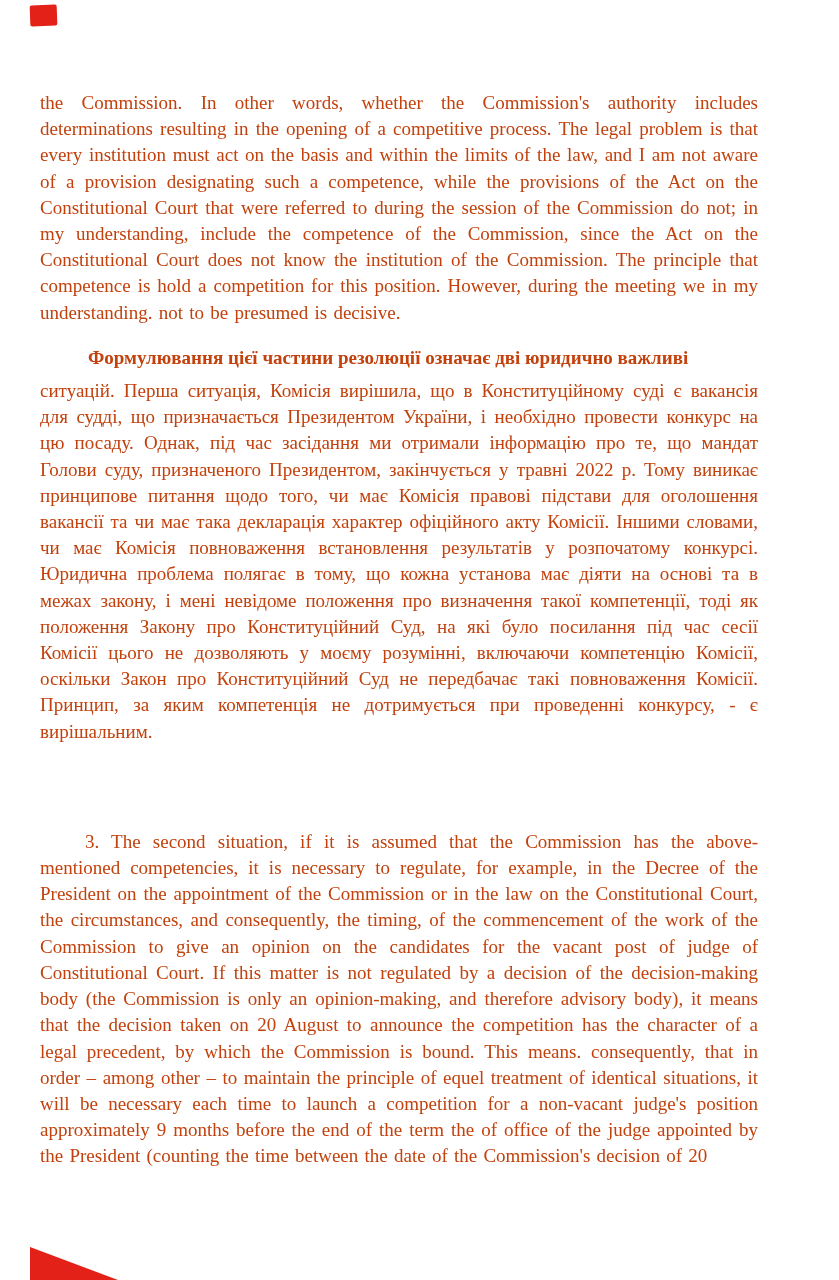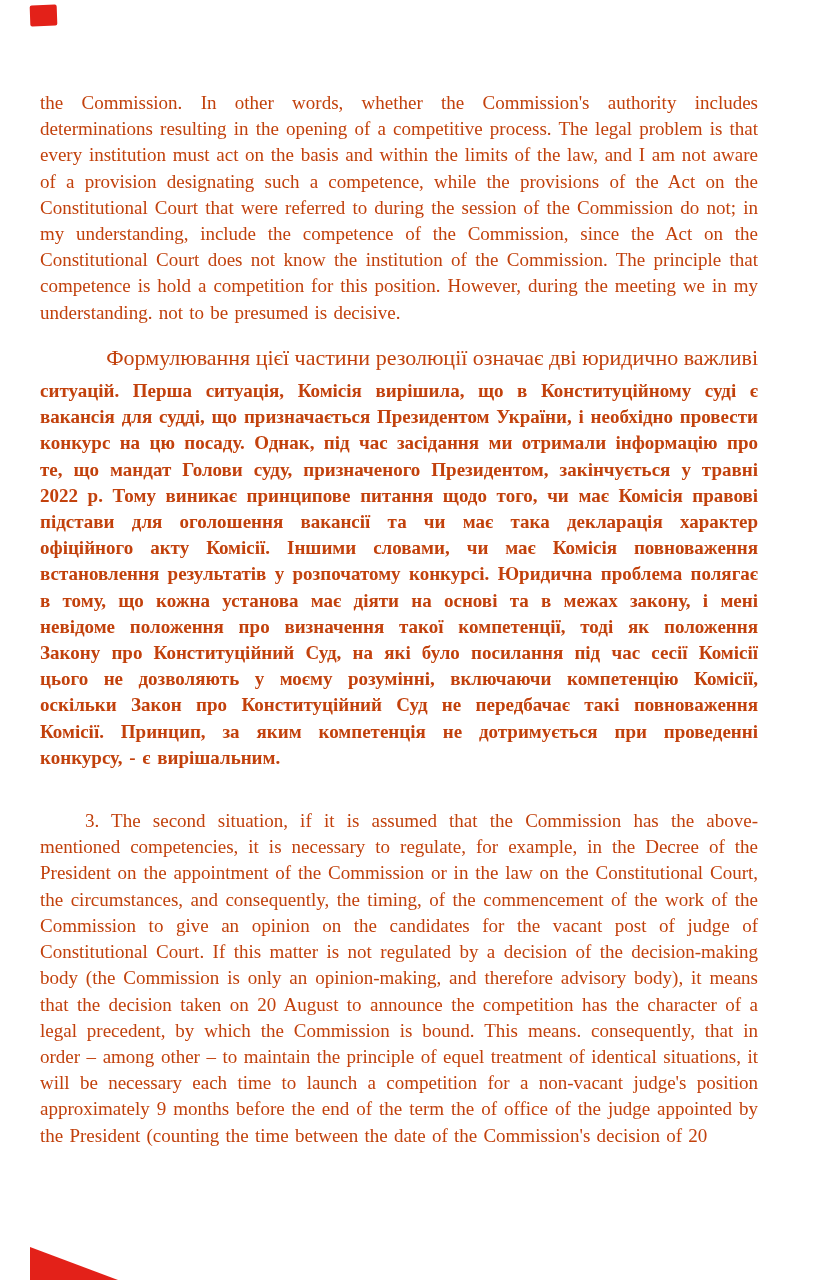--- a/index.html
+++ b/index.html
@@ -48,28 +48,28 @@
     text-align: justify;
     text-align-last: left;
     word-spacing: 1.5px;
   }
   .para-en-1 {
     margin-bottom: 19px;
   }
   .ua-head {
     margin: 0 0 7px 0;
     padding-left: 48px;
-    font-size: 22px;
+    font-size: 19px;
     line-height: 26.2px;
-    font-weight: normal;
-    text-align: right;
+    font-weight: bold;
+    text-align: left;
   }
   .ua-body {
-    font-weight: bold;
-    margin-bottom: 37px;
+    font-weight: normal;
+    margin-bottom: 84px;
     word-spacing: 2px;
   }
   .para-en-2 {
     text-indent: 45px;
   }
 </style>
 </head>
 <body>
 
 <div class="page">

